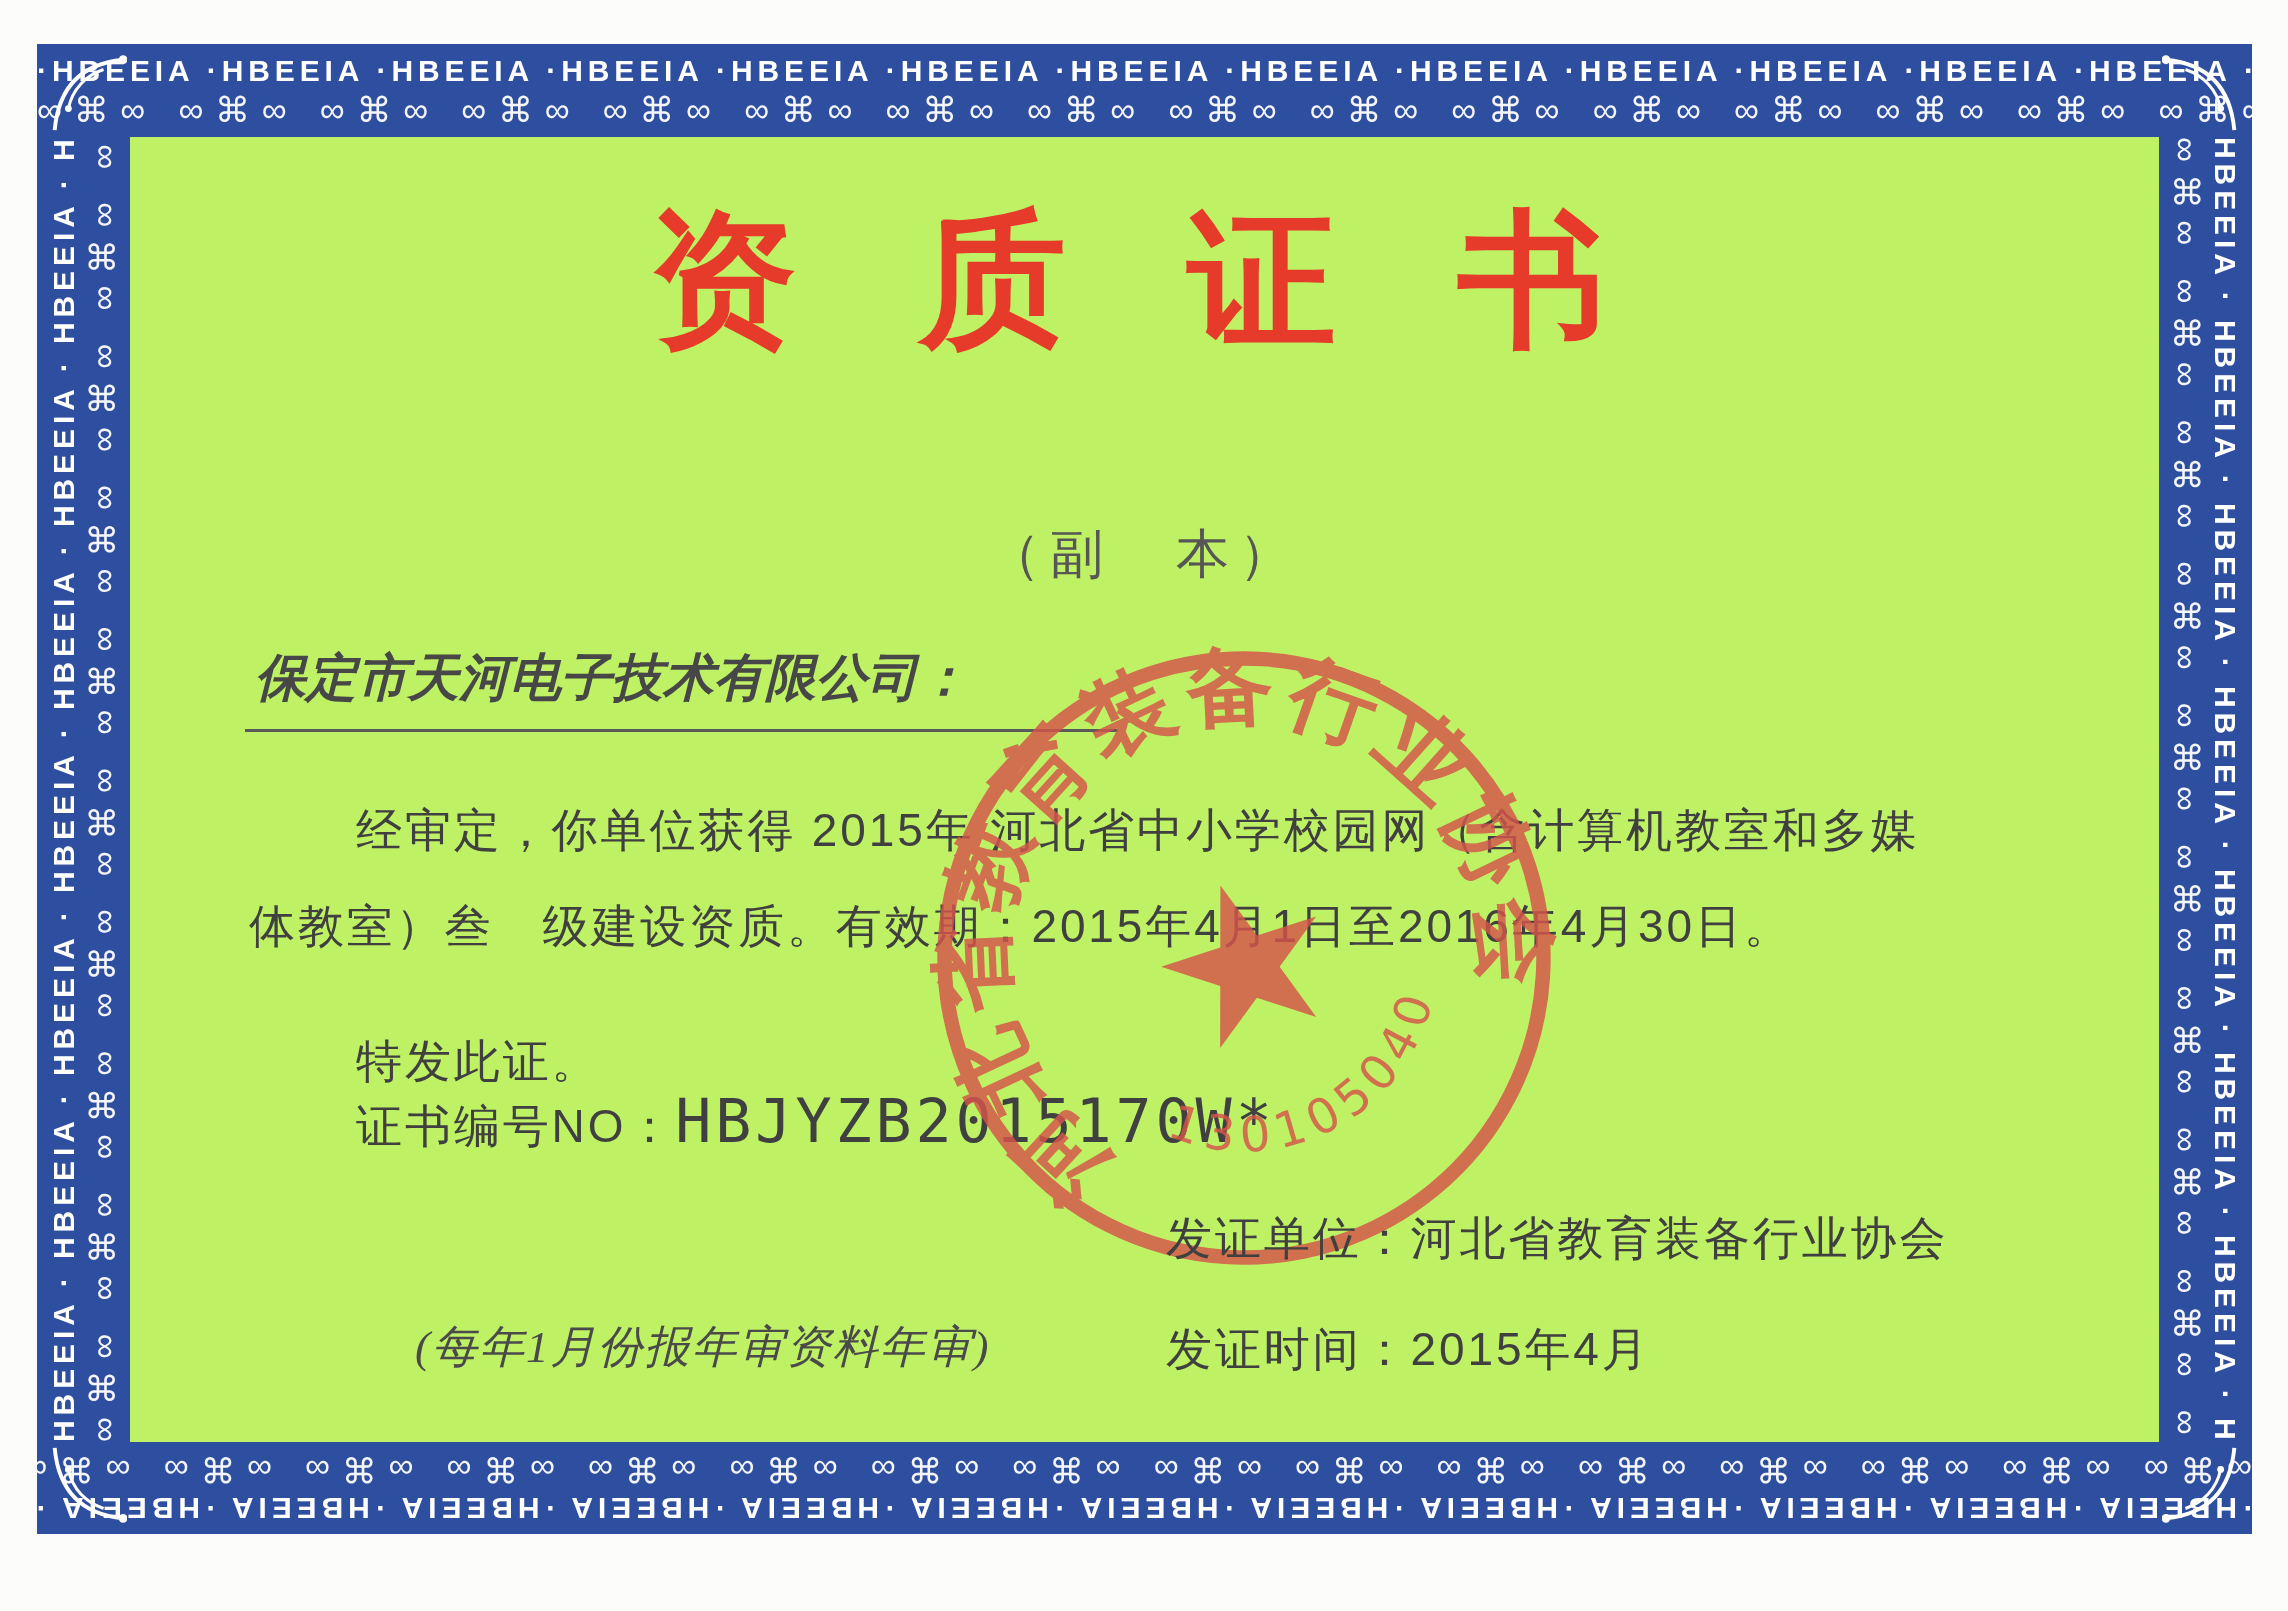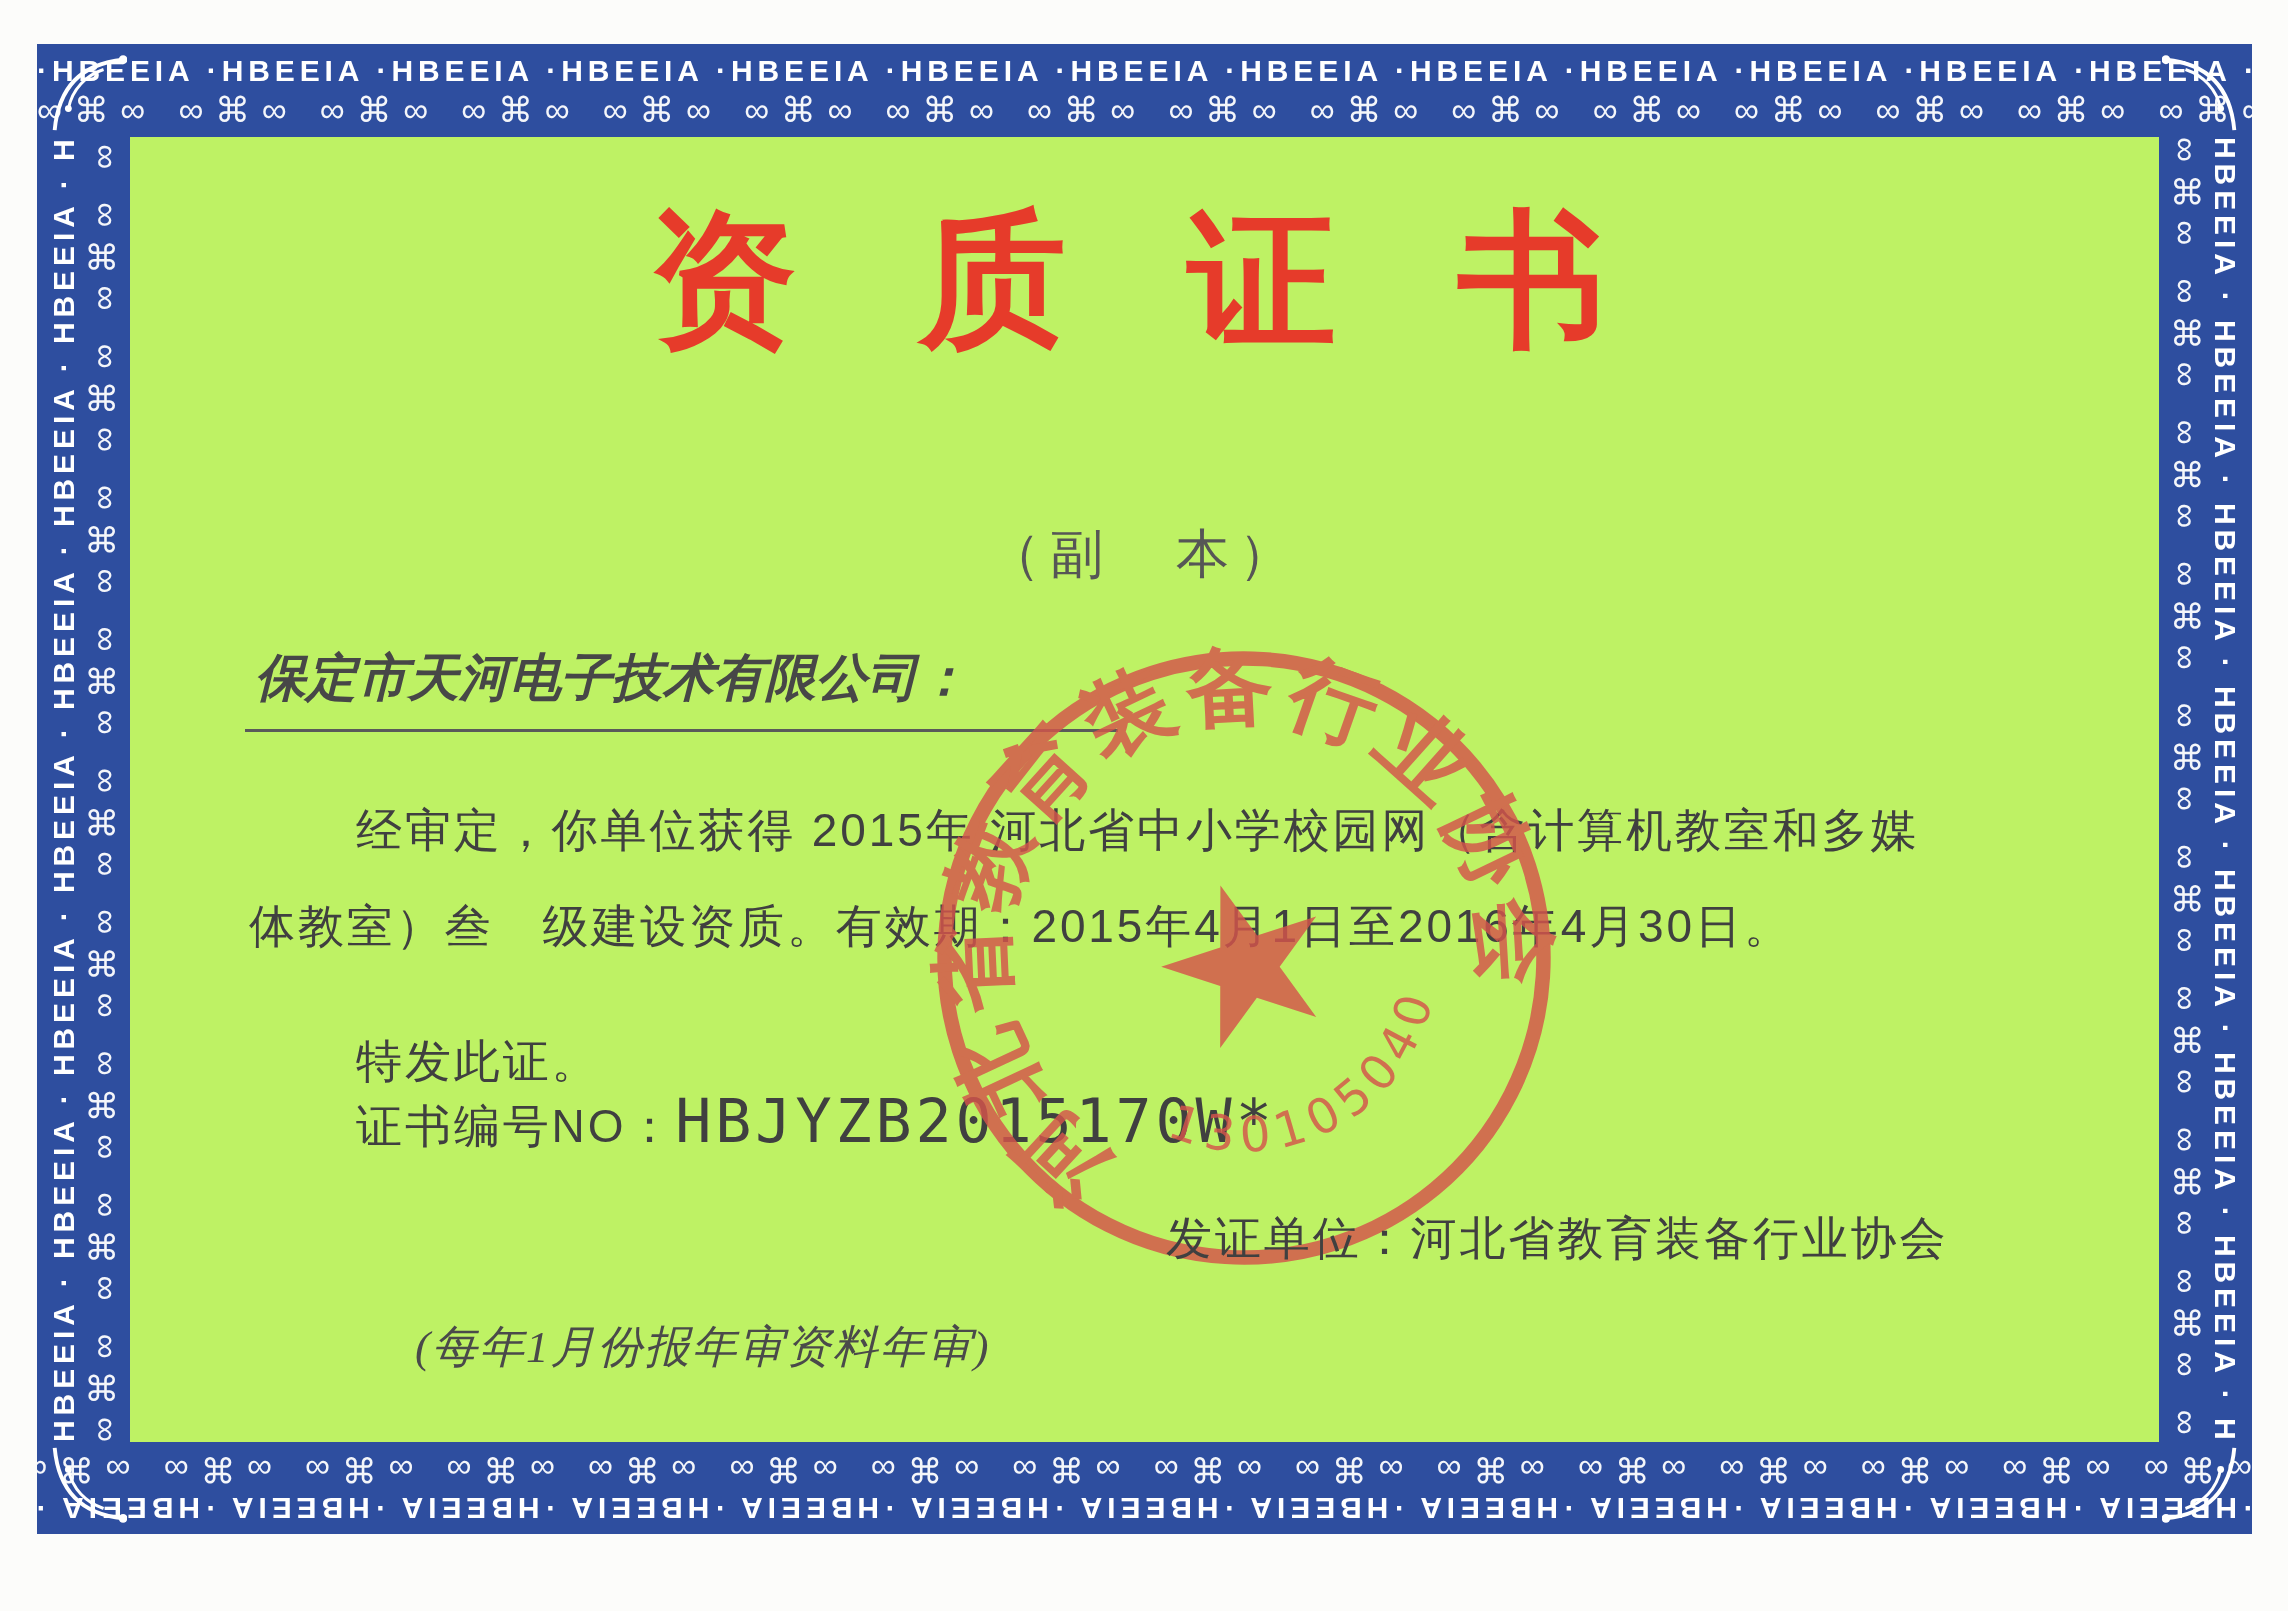--- a/index.html
+++ b/index.html
@@ -137,19 +137,22 @@
           <textPath href="#sealBottom" startOffset="38">13010504022</textPath>
         </text>
       </svg>
 
       <div class="body-line issuer-line">
         <span>发证单位：</span><span>河北省教育装备行业协会</span>
       </div>
 
       <div class="note">(每年1月份报年审资料年审)</div>
 
+      <div class="body-line date-line">
+        <span>发证时间：</span><span>2015年4月</span>
+      </div>
 
     </div>
   </div>
 
 
 </div>
 
 
 </body></html>

